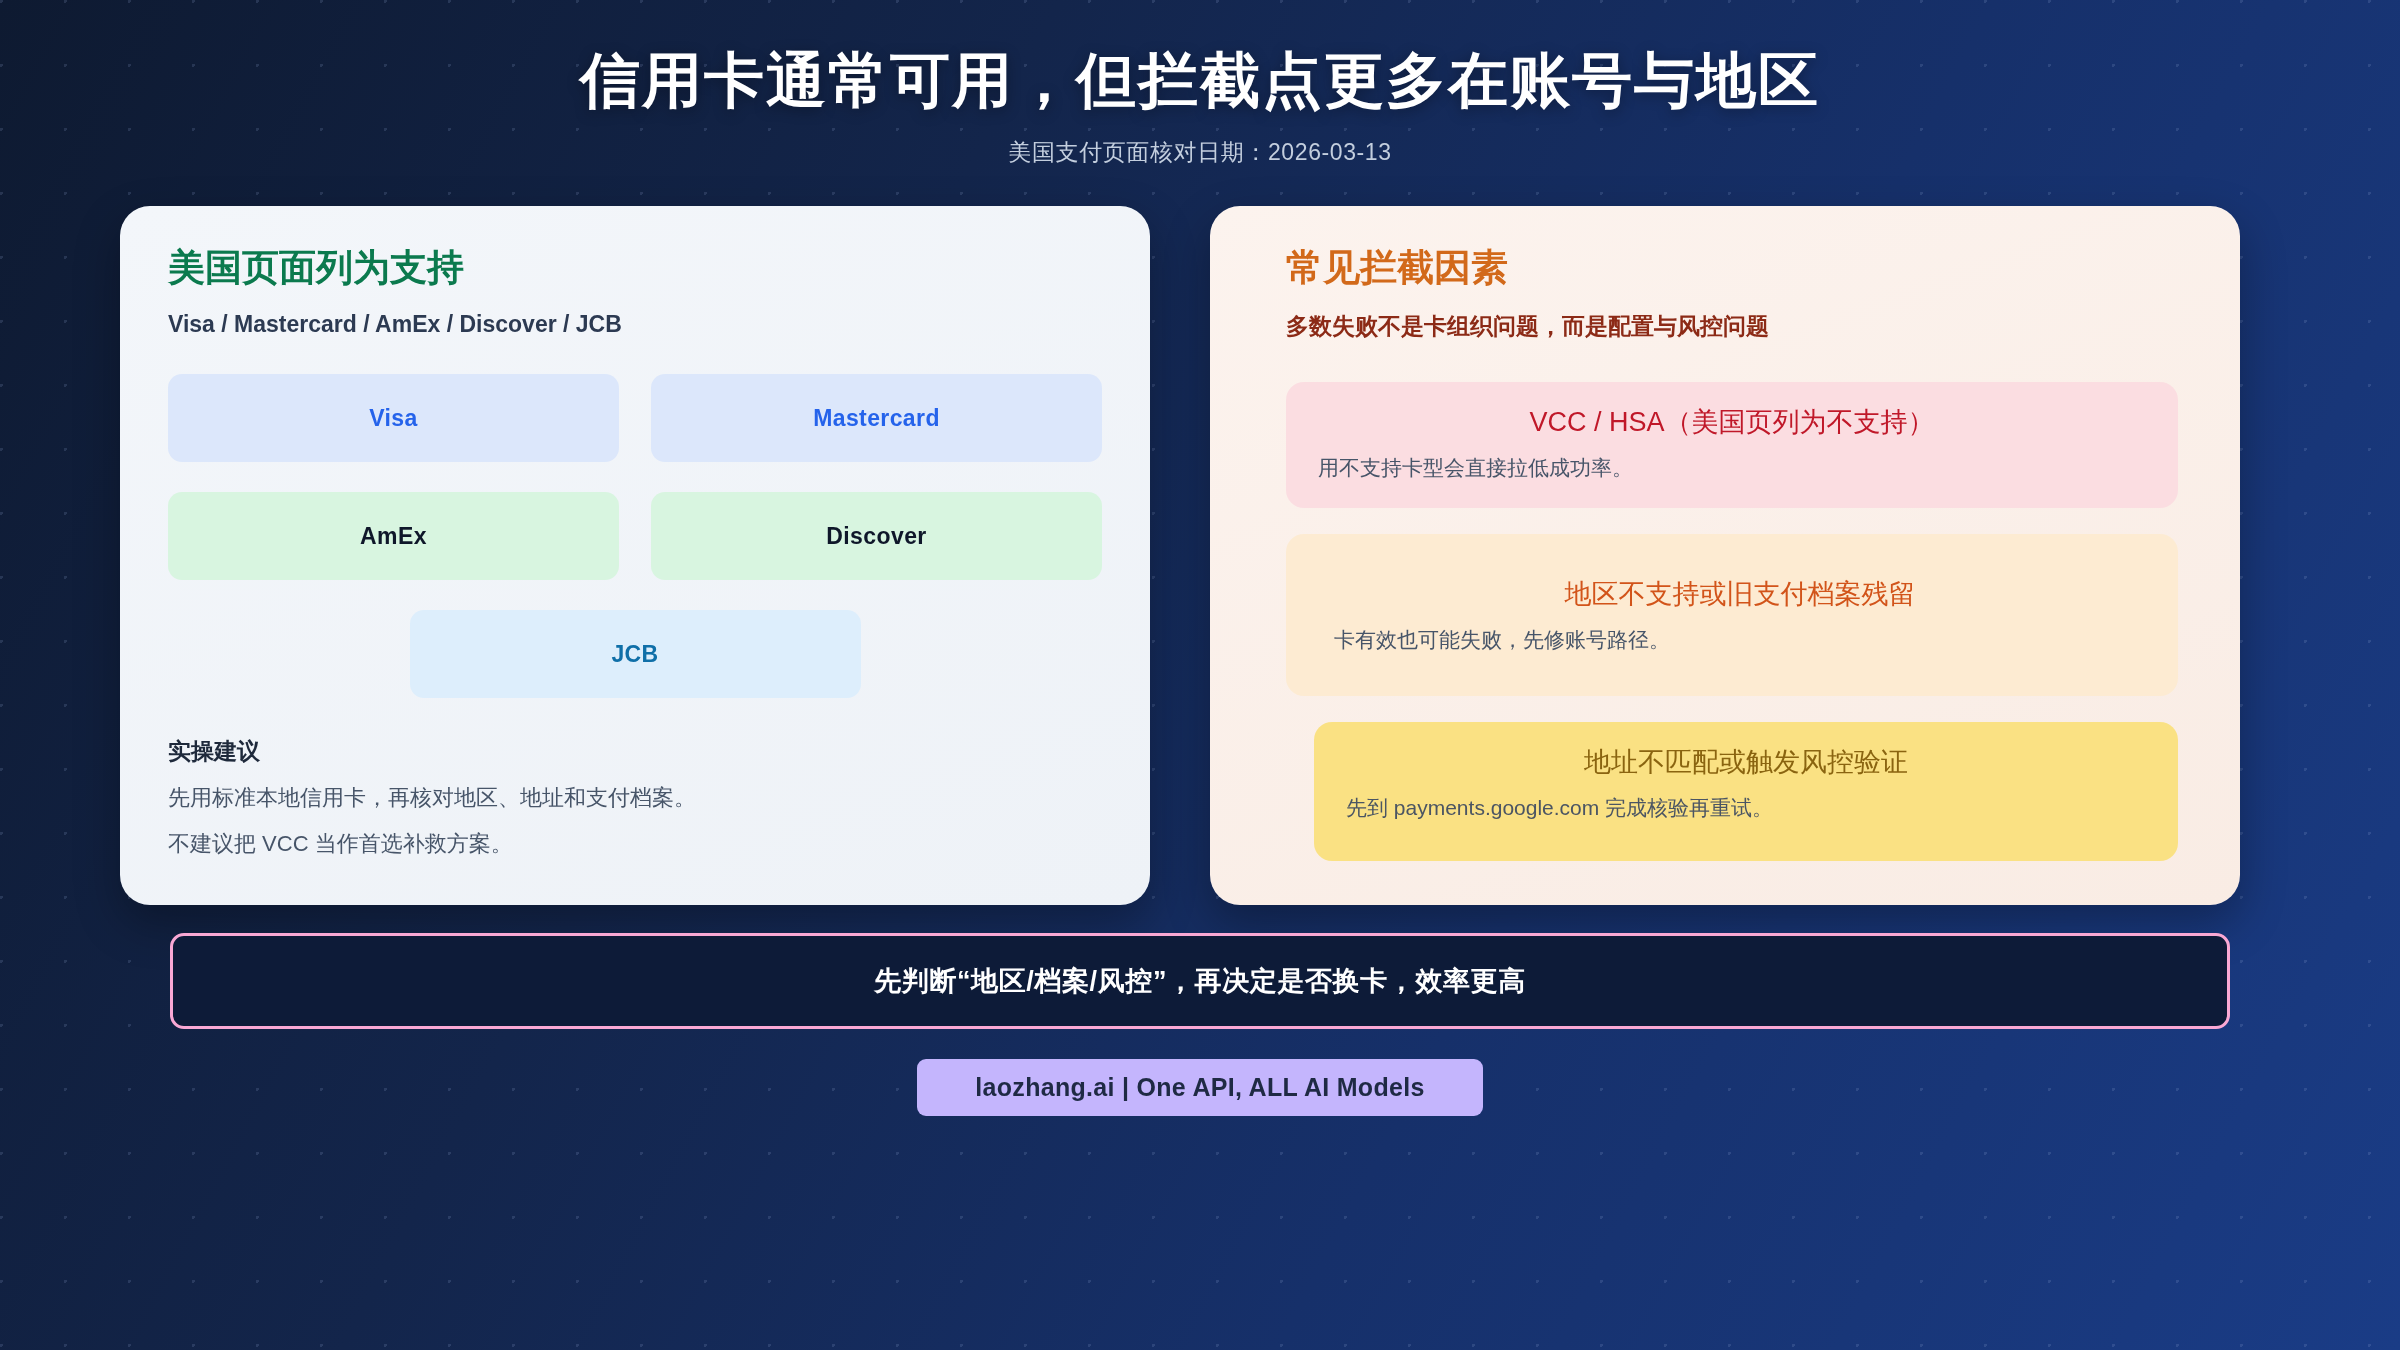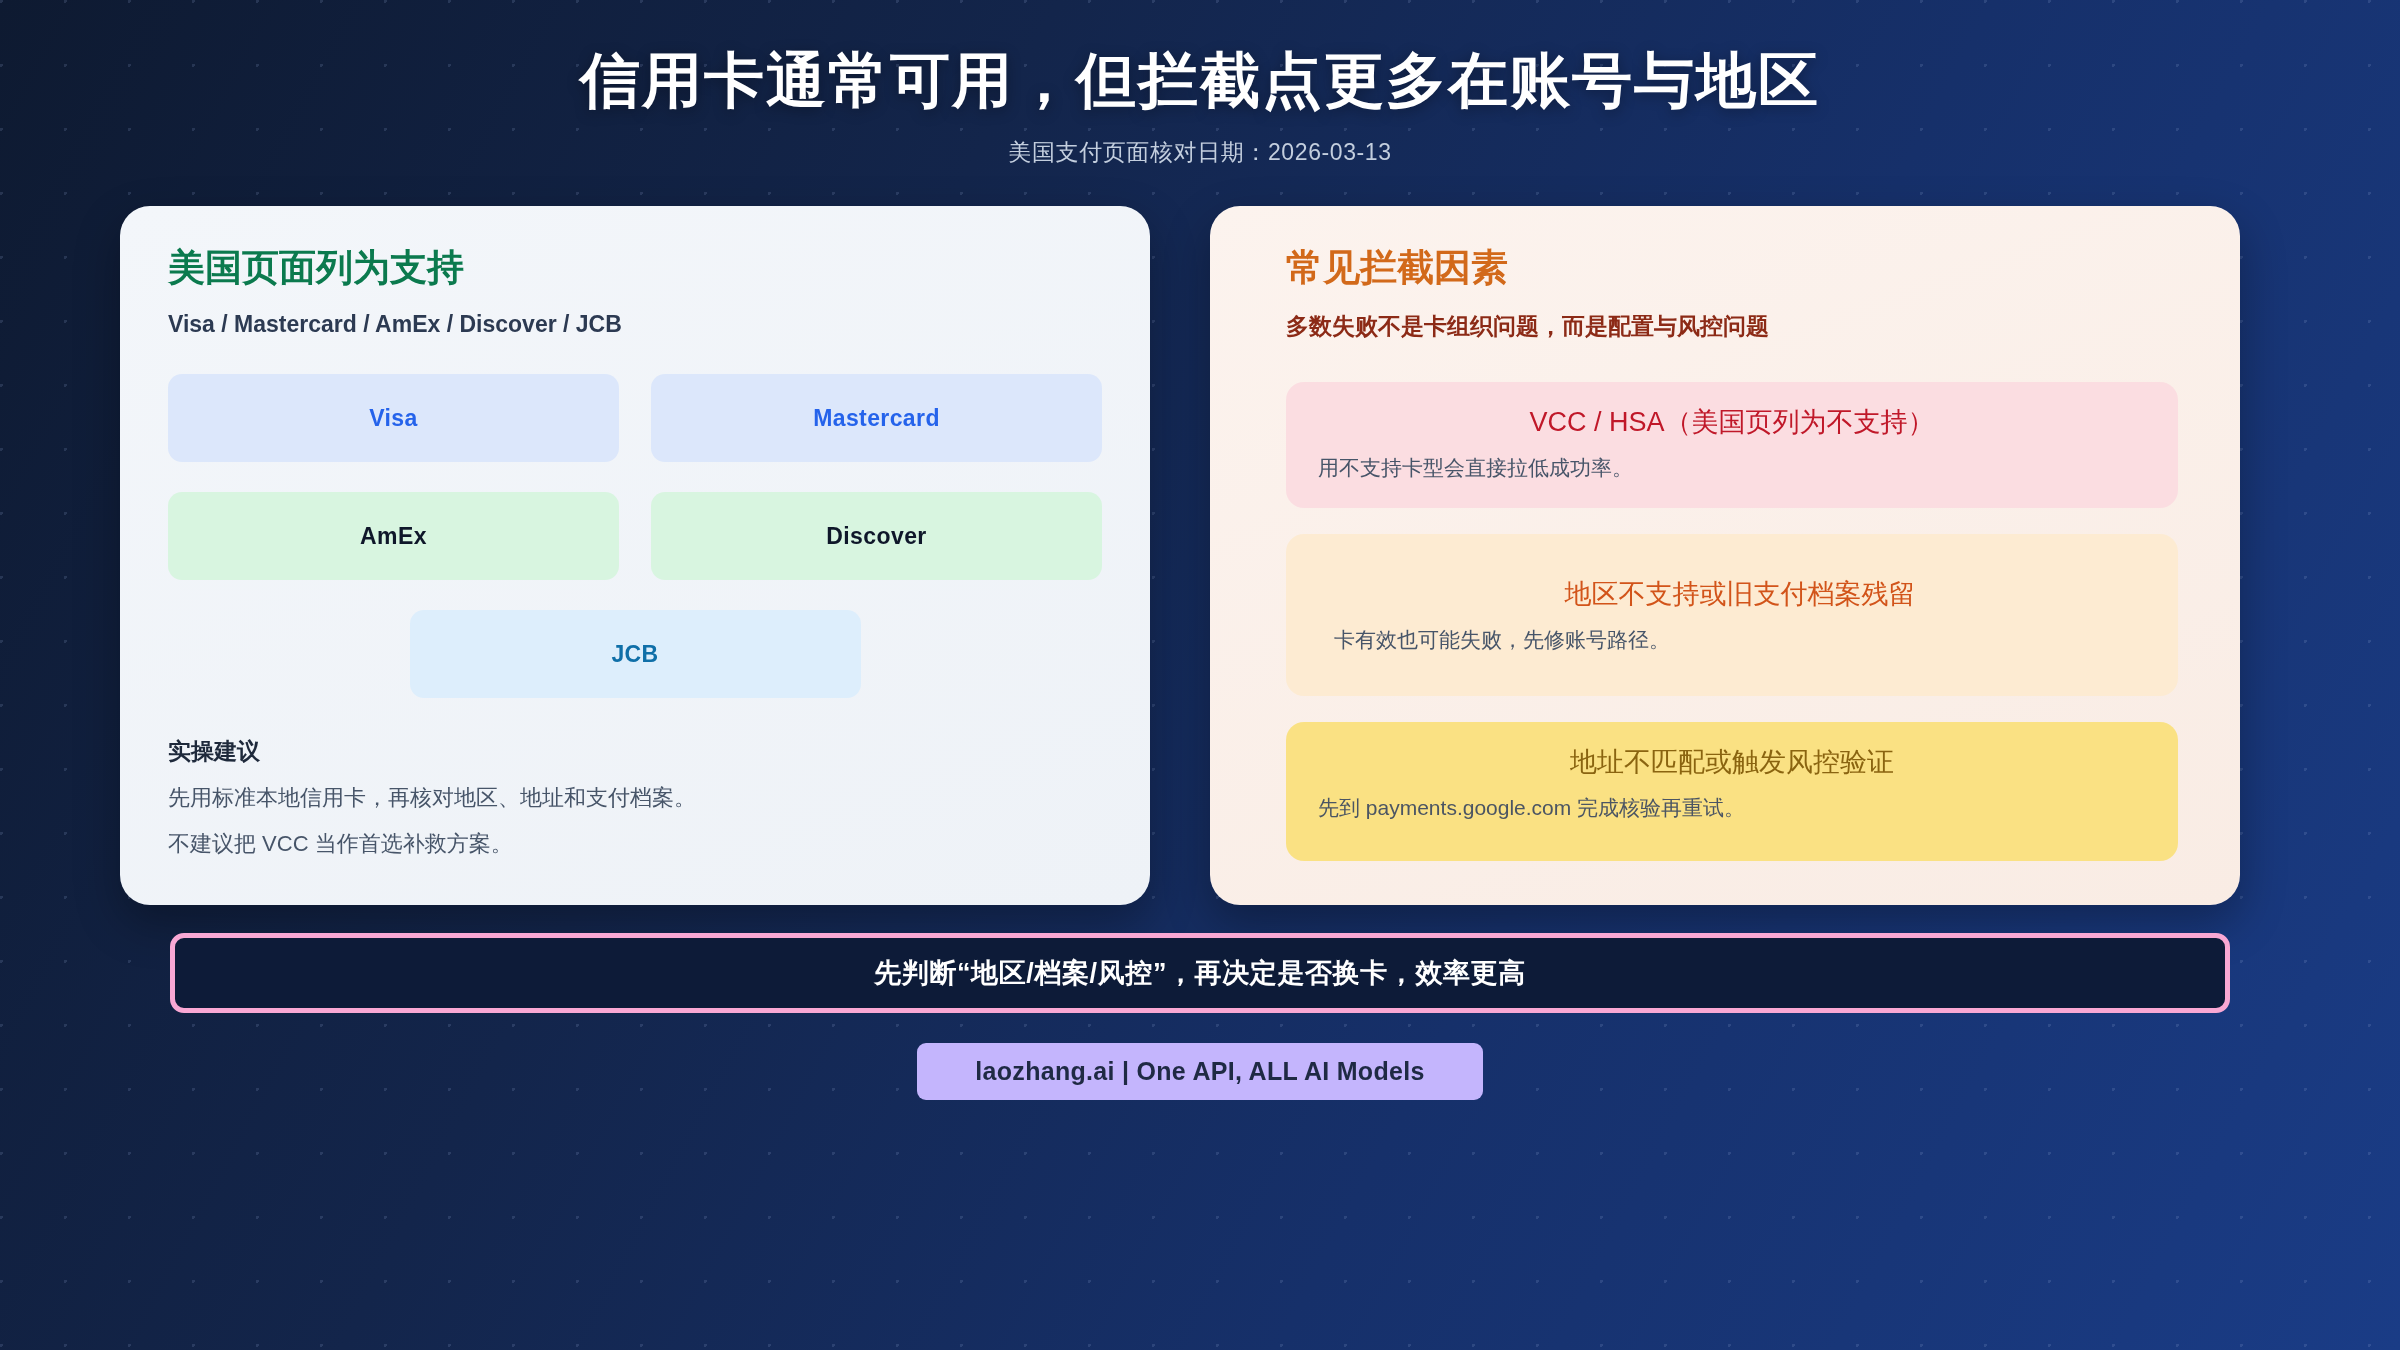--- a/index.html
+++ b/index.html
@@ -73,26 +73,26 @@
   .blocker.pink   { background:#fbdde1; }
   .blocker.peach  { background:#fdebd2; }
   .blocker.yellow { background:#fae183; }
   .blocker-title { font-size:27px; font-weight:normal; line-height:1.25;text-align:center; }
   .blocker.pink   .blocker-title { color:#c01829; }
   .blocker.peach  .blocker-title { color:#d2541a; }
   .blocker.yellow .blocker-title { color:#8a6410; }
   .blocker-desc { margin-top:13px; font-size:21px; color:#475569; line-height:1.4; }
   .blocker.yellow .blocker-desc { color:#4b5563; }
   .blocker.peach-tall { padding-top:44px; padding-bottom:42px;padding-left:48px; }
-  .blocker.yellow-tall { padding-bottom:38px; }
+  .blocker.yellow-tall { padding-bottom:38px;margin-left:28px; }
 
   
   .banner-wrap { margin:28px 170px 0 170px; flex:0 0 auto; }
   .banner {
-    height:80px; border:5px solid #f9a8d4; border-radius:14px;
+    height:96px; border:3px solid #f9a8d4; border-radius:14px;
     background:#0d1b38;
     display:flex; align-items:center; justify-content:center;
     color:#ffffff; font-size:27px; font-weight:bold; letter-spacing:0.6px;
   }
 
   
   .brandbar-wrap { margin-top:30px; flex:0 0 auto; display:flex; justify-content:center; }
   .brandbar {
     background:#c4b5fd; border-radius:9px;
     padding:14px 58px; color:#1f2a44;

